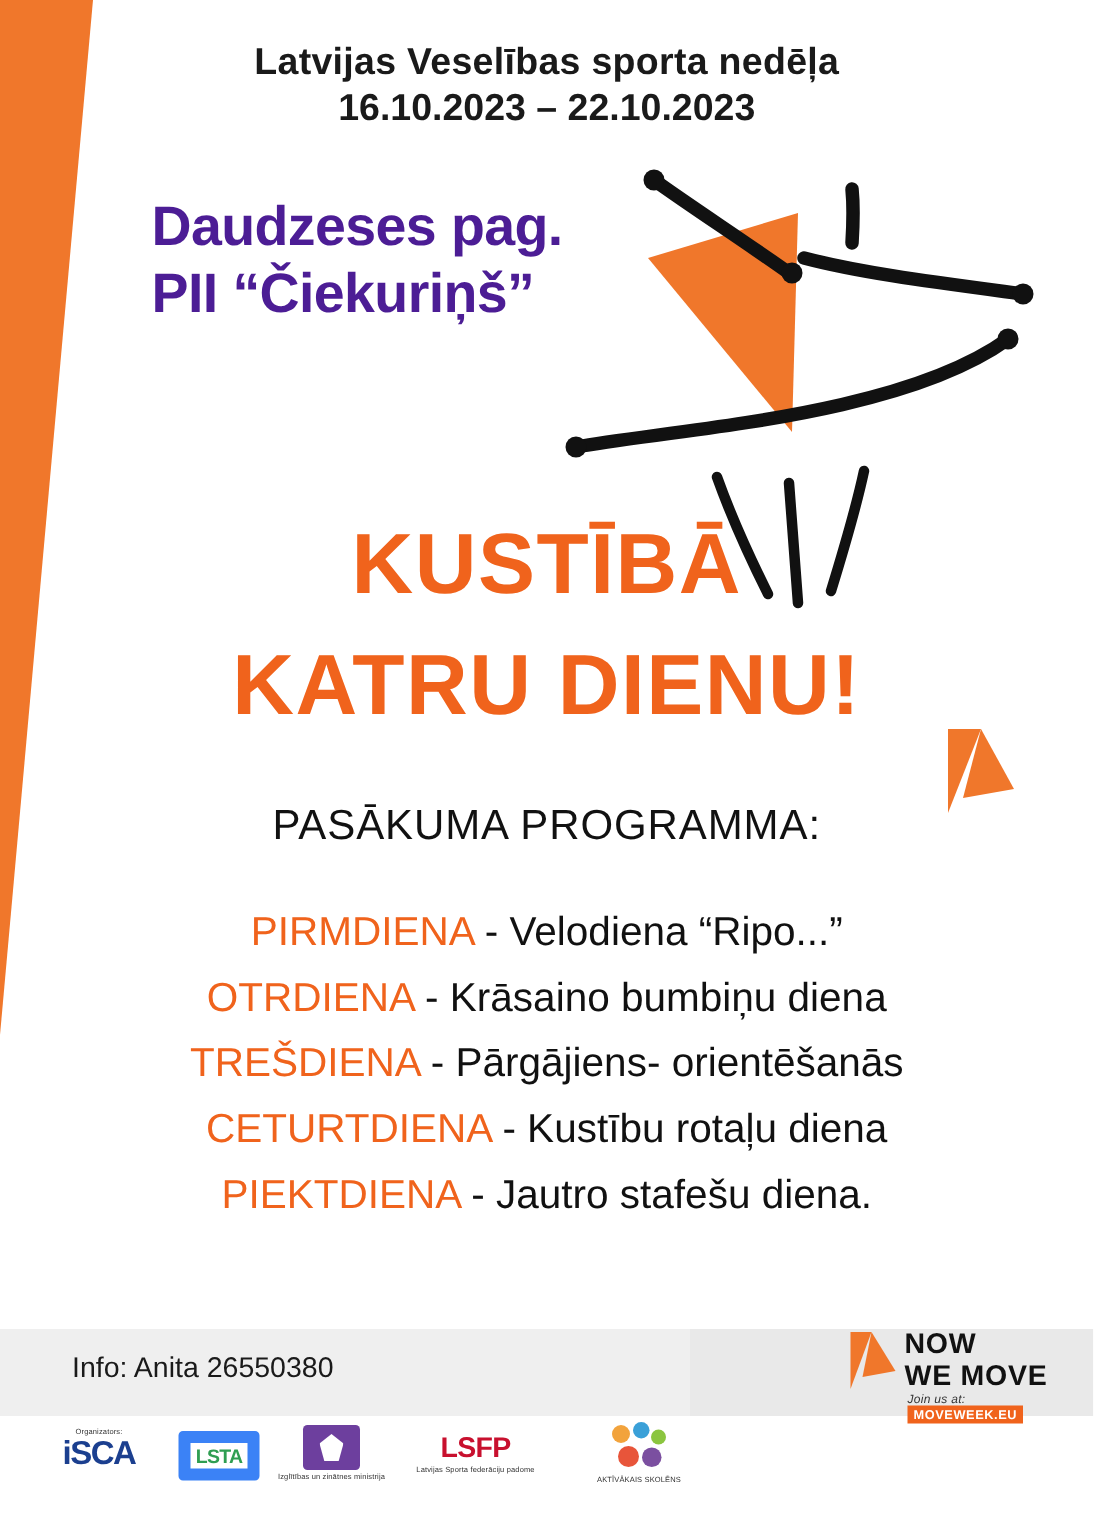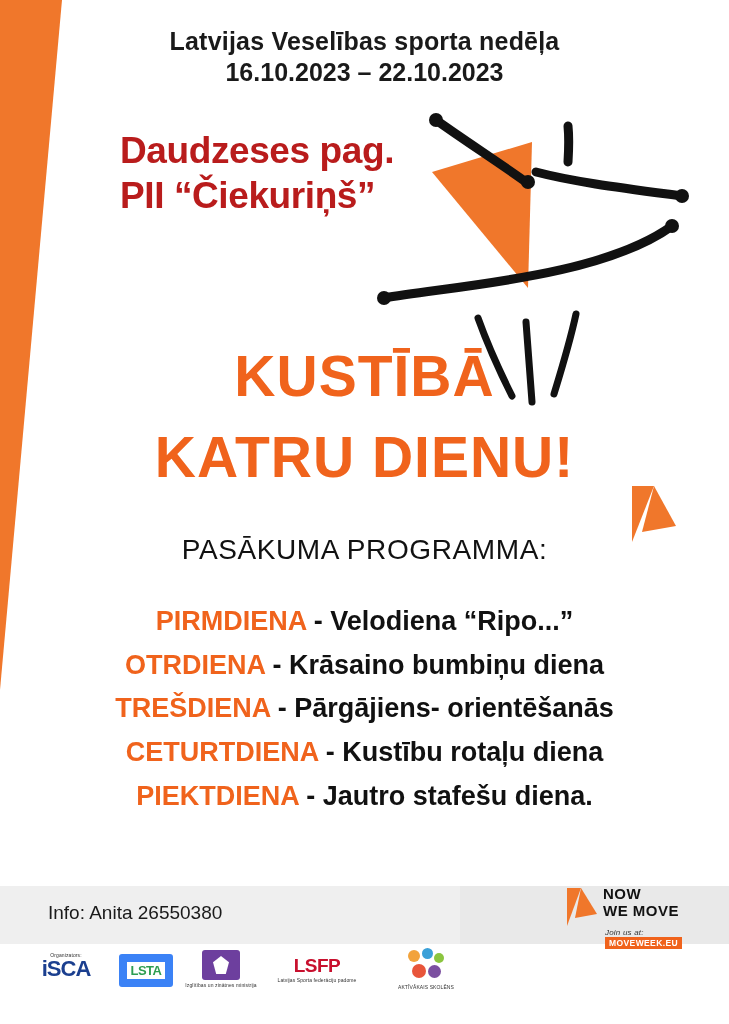--- a/index.html
+++ b/index.html
@@ -53,23 +53,23 @@
     font-size: 25px;
     font-weight: bold;
     color: #1a1a1a;
     line-height: 1.22;
   }
 
   
   .kg-title {
     position: absolute;
     top: 128px;
-    left: 120px;
+    left: 101px;
     z-index: 6;
-    color: #b91c1c;
+    color: #4c1d95;
     font-weight: bold;
     font-size: 37px;
     line-height: 1.22;
     letter-spacing: -0.4px;
   }
   .kg-title .l2 {
     display: block;
   }
 
   
@@ -105,21 +105,21 @@
   .prog-list {
     position: absolute;
     top: 600px;
     left: 0;
     width: 729px;
     z-index: 6;
   }
   .prog-row {
     text-align: center;
     font-size: 27px;
-    font-weight: bold;
+    font-weight: normal;
     line-height: 1.62;
     white-space: nowrap;
   }
   .prog-day {
     color: #F0631C;
   }
   .prog-rest {
     color: #111111;
   }
 
@@ -179,21 +179,21 @@
     width: 160px;
     height: 62px;
     z-index: 7;
   }
   .nwm-text {
     position: absolute;
     left: 52px;
     top: 2px;
     color: #111111;
     font-weight: bold;
-    font-size: 15px;
+    font-size: 19px;
     line-height: 1.12;
     letter-spacing: 0.5px;
   }
   .nwm-join {
     position: absolute;
     left: 54px;
     top: 44px;
     font-size: 8px;
     font-style: italic;
     color: #333333;

